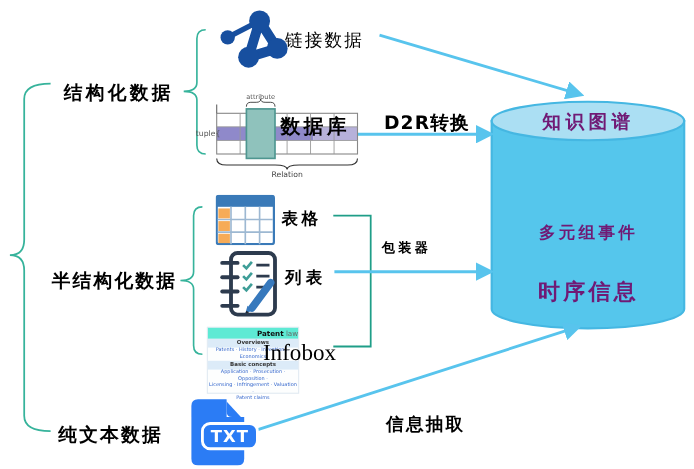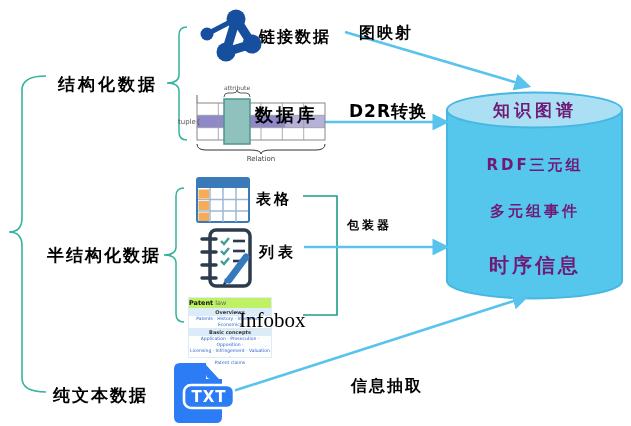--- a/index.html
+++ b/index.html
@@ -4,21 +4,21 @@
 <style>
   html,body{margin:0;padding:0;background:#ffffff;}
   .stage{position:relative;width:631px;height:426px;background:#fff;overflow:hidden;
          font-family:"DejaVu Sans","Liberation Sans",sans-serif;}
   .layer{position:absolute;left:0;top:0;}
   .lbl{position:absolute;color:#000;white-space:nowrap;z-index:3;}
   .brush{font-weight:600;}
   .kg-text{position:absolute;left:447px;width:176px;text-align:center;color:#701a75;z-index:3;}
   .infobox{position:absolute;left:188px;top:297px;width:82px;height:59px;background:#fdfefe;
            border:1px solid #e2eaf2;z-index:2;font-family:"DejaVu Sans","Liberation Sans",sans-serif;}
-  .ib-title{background:#bef264;font-size:6.5px;text-align:left;padding:1px 0;color:#666;}
+  .ib-title{background:#5eead4;font-size:6.5px;text-align:right;padding:1px 0;color:#666;}
   .ib-title b{color:#111;}
   .ib-sec{background:#dcebf8;font-size:5px;font-weight:bold;color:#333;text-align:center;padding:1px 0;}
   .ib-links{font-size:4.5px;color:#3366cc;text-align:center;line-height:6px;}
   .serif{font-family:"Liberation Serif","DejaVu Serif",serif;}
 </style>
 </head>
 <body>
 
 <div class="stage">
 
@@ -53,21 +53,21 @@
   <div class="lbl brush" style="left:53px;top:384px;font-size:17px;letter-spacing:2px;">纯文本数据</div>
 
   <svg class="layer" style="left:198px;top:6px;z-index:2" width="64" height="60" viewBox="0 0 64 60">
     <polygon points="38,13 54,38 28,46" fill="none" stroke="#174f9f" stroke-width="9" stroke-linejoin="round"></polygon>
     <line x1="9" y1="28" x2="38" y2="13" stroke="#174f9f" stroke-width="5"></line>
     <circle cx="38" cy="13" r="9.5" fill="#174f9f"></circle>
     <circle cx="54" cy="38" r="9.5" fill="#174f9f"></circle>
     <circle cx="28" cy="46" r="9.5" fill="#174f9f"></circle>
     <circle cx="9" cy="28" r="6.5" fill="#174f9f"></circle>
   </svg>
-  <div class="lbl brush" style="left:259px;top:27px;font-size:16px;letter-spacing:2px;font-weight:700;">链接数据</div>
+  <div class="lbl brush" style="left:259px;top:27px;font-size:16px;letter-spacing:2px;font-weight:400;">链接数据</div>
 
   <svg class="layer" style="left:176px;top:84px;z-index:1" width="155" height="80" viewBox="0 0 155 80">
     <rect x="21" y="31.3" width="88" height="12.4" fill="#837cc4" opacity="0.9"></rect>
     <rect x="109" y="31.3" width="40" height="12.4" fill="#b6b1da"></rect>
     <rect x="21" y="19" width="128" height="37" fill="none" stroke="#888" stroke-width="1"></rect>
     <line x1="42.3" y1="19" x2="42.3" y2="56" stroke="#999" stroke-width="0.8"></line>
     <line x1="63.7" y1="19" x2="63.7" y2="56" stroke="#999" stroke-width="0.8"></line>
     <line x1="85" y1="19" x2="85" y2="56" stroke="#999" stroke-width="0.8"></line>
     <line x1="106.3" y1="19" x2="106.3" y2="56" stroke="#999" stroke-width="0.8"></line>
     <line x1="127.7" y1="19" x2="127.7" y2="56" stroke="#999" stroke-width="0.8"></line>
@@ -128,23 +128,21 @@
   <div class="lbl serif" style="left:239px;top:308px;font-size:21px;">Infobox</div>
 
   <svg class="layer" style="left:172px;top:362px;z-index:2" width="64" height="63" viewBox="0 0 64 63">
     <path d="M8,1 H34 L50,17 V55 Q50,61 44,61 H8 Q2,61 2,55 V7 Q2,1 8,1 Z" fill="#2b7cf5"></path>
     <polygon points="34,0 51,17 34,17" fill="#ffffff"></polygon>
     <path d="M34,3 V12 Q34,17 39,17 H47 Z" fill="#2b7cf5"></path>
     <rect x="12" y="23" width="50" height="23" rx="7" fill="#2b7cf5" stroke="#ffffff" stroke-width="2.6"></rect>
     <text x="37" y="40" text-anchor="middle" font-size="15" font-weight="bold" fill="#ffffff" letter-spacing="1">TXT</text>
   </svg>
 
-  <div class="lbl brush" style="left:359px;top:23px;font-size:16px;letter-spacing:2px;">图映射</div>
   <div class="lbl brush" style="left:349px;top:100px;font-size:17px;letter-spacing:1px;">D2R转换</div>
   <div class="lbl brush" style="left:347px;top:217px;font-size:12px;letter-spacing:3px;">包装器</div>
   <div class="lbl brush" style="left:351px;top:376px;font-size:16px;letter-spacing:2px;">信息抽取</div>
 
   <div class="kg-text brush" style="top:99px;font-size:17px;letter-spacing:4px;font-weight:700;">知识图谱</div>
-  <div class="kg-text brush" style="top:156px;font-size:15px;letter-spacing:3px;">RDF三元组</div>
   <div class="kg-text brush" style="top:202px;font-size:15px;letter-spacing:3px;">多元组事件</div>
   <div class="kg-text brush" style="top:252px;font-size:20px;letter-spacing:3px;">时序信息</div>
 
 </div>
 
 </body></html>

